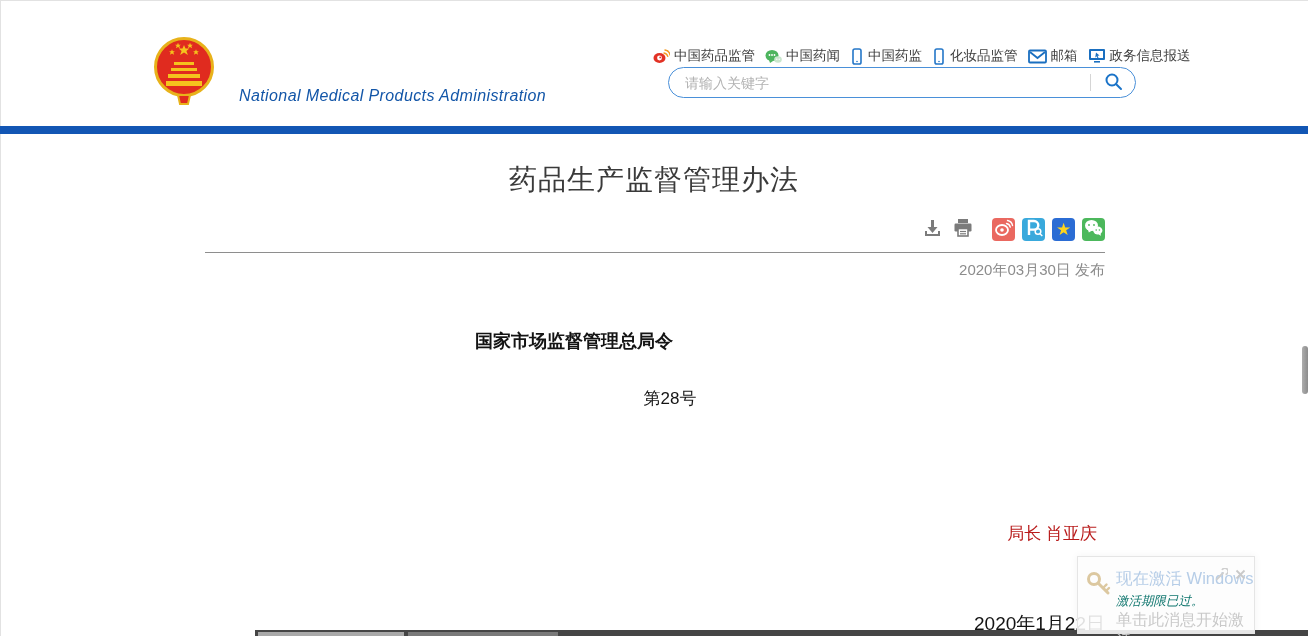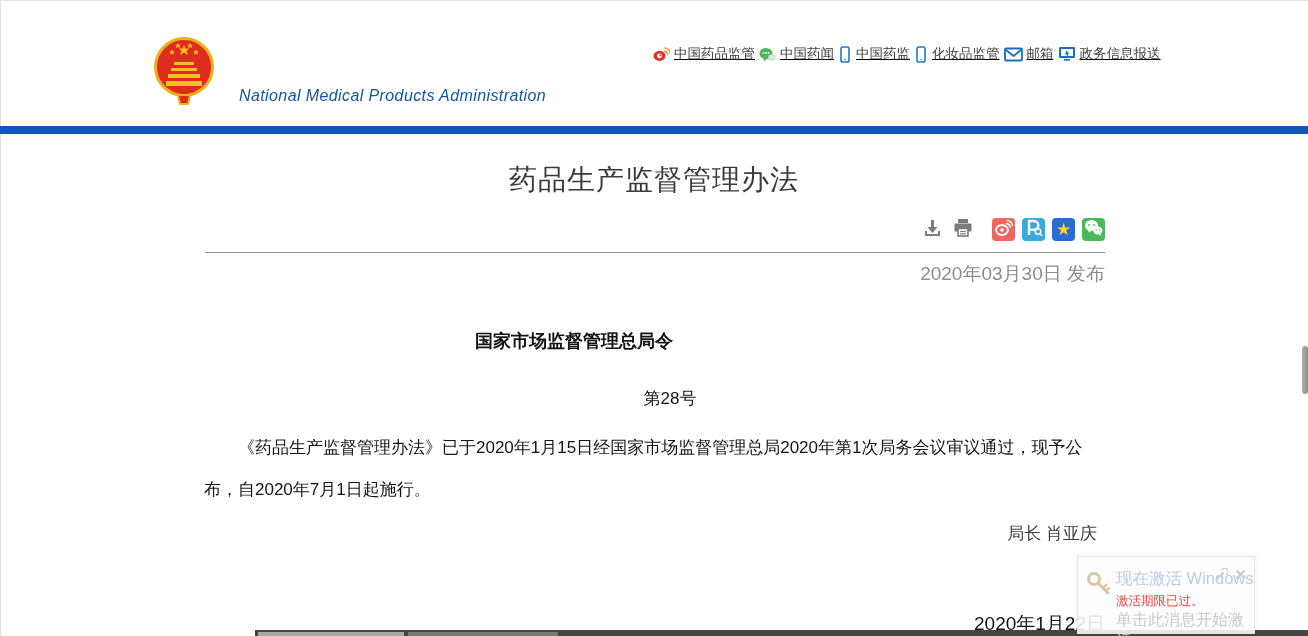--- a/index.html
+++ b/index.html
@@ -9,21 +9,21 @@
           box-shadow: inset 1px 1px 0 #e2e2e2; }
 
   
   .emblem { position:absolute; left:152px; top:36px; width:64px; height:72px; }
   .site-name { position:absolute; left:237px; top:40px; font-size:36px; font-weight:bold;
                color:#1356a8; letter-spacing:2px; white-space:nowrap; }
   .site-name-en { position:absolute; left:239px; top:87px; font-size:16px; color:#1356a8;
                   letter-spacing:0.4px; white-space:nowrap;font-style:italic; }
 
   .quick-links { position:absolute; left:653px; top:45px; height:20px; display:flex;
-                 align-items:flex-start; gap:4px;text-decoration:underline; }
+                 align-items:flex-end; gap:10px; }
   .qlink { display:flex; align-items:center; gap:4px; font-size:13.5px; color:#3c3c3c;
            text-decoration:none; cursor:pointer; white-space:nowrap; }
   .qlink svg { display:block; }
 
   .search-box { position:absolute; left:668px; top:67px; width:468px; height:31px;
                 border:1.5px solid #4a90d9; border-radius:16px; display:flex; align-items:center;
                 background:#fff; }
   .search-input { flex:1; border:none; outline:none; background:transparent; padding-left:16px;
                   font-size:14px; color:#333; font-family:inherit; }
   .search-input::placeholder { color:#b2b2b2; }
@@ -42,48 +42,48 @@
              display:flex; align-items:center; justify-content:center; padding:0; }
   .toolbtn.print { margin-right:10px; }
   .tile { width:23px; height:23px; border-radius:4px; display:flex; align-items:center;
           justify-content:center; cursor:pointer; }
   .tile-weibo { background:#ea6860; }
   .tile-psearch { background:#39a9dc; color:#fff; }
   .tile-qzone { background:#2b6cd4; color:#ffd41d; font-size:17px; line-height:1; }
   .tile-wechat { background:#4cb85c; }
 
   .hr-line { position:absolute; left:205px; top:252px; width:900px; height:1px; background:#8e8e8e; }
-  .pub-date { position:absolute; top:261px; right:203px; font-size:19px; color:#8c8c8c; }
+  .pub-date { position:absolute; top:261px; right:203px; font-size:15px; color:#8c8c8c; }
 
   .decree-header { position:absolute; left:0; top:329px; width:1140px; text-align:center;
                    font-size:18px; font-weight:bold; color:#141414;padding-left:8px; }
   .decree-number { position:absolute; left:0; top:387px; width:1308px; text-align:center;
                    font-size:17px; color:#141414;margin-left:16px; }
   .body-para { position:absolute; left:204px; top:427px; width:900px; font-size:17px;
                line-height:42px; color:#141414; text-indent:2em; }
-  .signature { position:absolute; top:522px; right:211px; font-size:17px; color:#404040; }
+  .signature { position:absolute; top:522px; right:211px; font-size:17px; color:#b91c1c; }
   .sign-date { position:absolute; top:567px; right:203px; font-size:19px; color:#141414;margin-top:44px; }
 
   
   .scrollbar-thumb { position:absolute; right:0; top:346px; width:6px; height:48px;
                      background:linear-gradient(90deg,#9a9a9a,#6f6f6f); border-radius:3px; opacity:.8; }
   .taskbar-strip { position:absolute; left:255px; right:0; bottom:0; height:6px; background:#454545; }
   .taskbar-strip .segA { position:absolute; left:3px; bottom:0; width:146px; height:4px; background:#a9a9a9; }
   .taskbar-strip .segB { position:absolute; left:153px; bottom:0; width:150px; height:4px; background:#7a7a7a; }
 
   
   .toast { position:absolute; left:1077px; top:556px; width:178px; height:78px;
            background:rgba(253,253,253,0.88); border:1px solid #e5e5e5;
            box-shadow:0 0 8px rgba(0,0,0,0.05); }
   .toast-key { position:absolute; left:7px; top:13px; }
   .toast-title { position:absolute; left:38px; top:11px; font-size:16.5px; color:#b6cde7;
                  white-space:nowrap; }
   .toast-wrench { position:absolute; right:26px; top:10px; cursor:pointer; }
   .toast-close { position:absolute; right:8px; top:9px; cursor:pointer; }
-  .toast-line1 { position:absolute; left:38px; top:36px; font-size:12.5px; color:#ef4444; }
+  .toast-line1 { position:absolute; left:38px; top:36px; font-size:12.5px; color:#0f766e;font-style:italic; }
   .toast-line2 { position:absolute; left:38px; top:53px; font-size:16px; color:#c9c9c9; }
 </style>
 </head>
 <body>
 
 <div class="page">
 
   <svg class="emblem" viewBox="0 0 64 72">
     <defs>
       <polygon id="st" points="0,-5 1.5,-1.4 5.3,-1.5 2.4,1 3.9,5 0,2.6 -3.9,5 -2.4,1 -5.3,-1.5 -1.5,-1.4" fill="#f5c31d"></polygon>
@@ -163,20 +163,32 @@
           <rect x="1" y="1" width="16" height="11" rx="1" fill="#1a6fc0"></rect>
           <rect x="3" y="3" width="12" height="7" fill="#fff"></rect>
           <path d="M8 4.5 l3.5 3 l-2 0.3 l1 2 l-1 0.5 l-1 -2 l-1.3 1.4 z" fill="#1a6fc0"></path>
           <rect x="6" y="13" width="6" height="1.6" fill="#1a6fc0"></rect>
         </svg>
       </span>
       <span>政务信息报送</span>
     </a>
   </nav>
 
+  <div class="search-box">
+    <input class="search-input" placeholder="请输入关键字" style="">
+    <span class="search-divider"></span>
+    <button class="search-btn">
+      <span>
+        <svg width="19" height="19" viewBox="0 0 19 19">
+          <circle cx="8" cy="8" r="5.5" fill="none" stroke="#1a73c8" stroke-width="2"></circle>
+          <line x1="12.2" y1="12.2" x2="17" y2="17" stroke="#1a73c8" stroke-width="2" stroke-linecap="round"></line>
+        </svg>
+      </span>
+    </button>
+  </div>
 
   <div class="blue-bar"></div>
 
   <h2 class="article-title">药品生产监督管理办法</h2>
 
   <div class="tools">
     <button class="toolbtn">
       <span>
         <svg width="21" height="21" viewBox="0 0 21 21">
           <rect x="9" y="3" width="3" height="7" fill="#7b7b7b"></rect>
@@ -232,21 +244,20 @@
         </svg>
       </span>
     </span>
   </div>
 
   <div class="hr-line"></div>
   <div class="pub-date">2020年03月30日 发布</div>
 
   <p class="decree-header">国家市场监督管理总局令</p>
   <p class="decree-number">第28号</p>
-  <p class="body-para">《药品生产监督管理办法》已于2020年1月15日经国家市场监督管理总局2020年第1次局务会议审议通过，现予公布，自2020年7月1日起施行。</p>
   <p class="signature">局长 肖亚庆</p>
   <p class="sign-date">2020年1月22日</p>
 
   <div class="scrollbar-thumb"></div>
   <div class="taskbar-strip">
     <div class="segA"></div>
     <div class="segB"></div>
   </div>
 
   <div class="toast">

